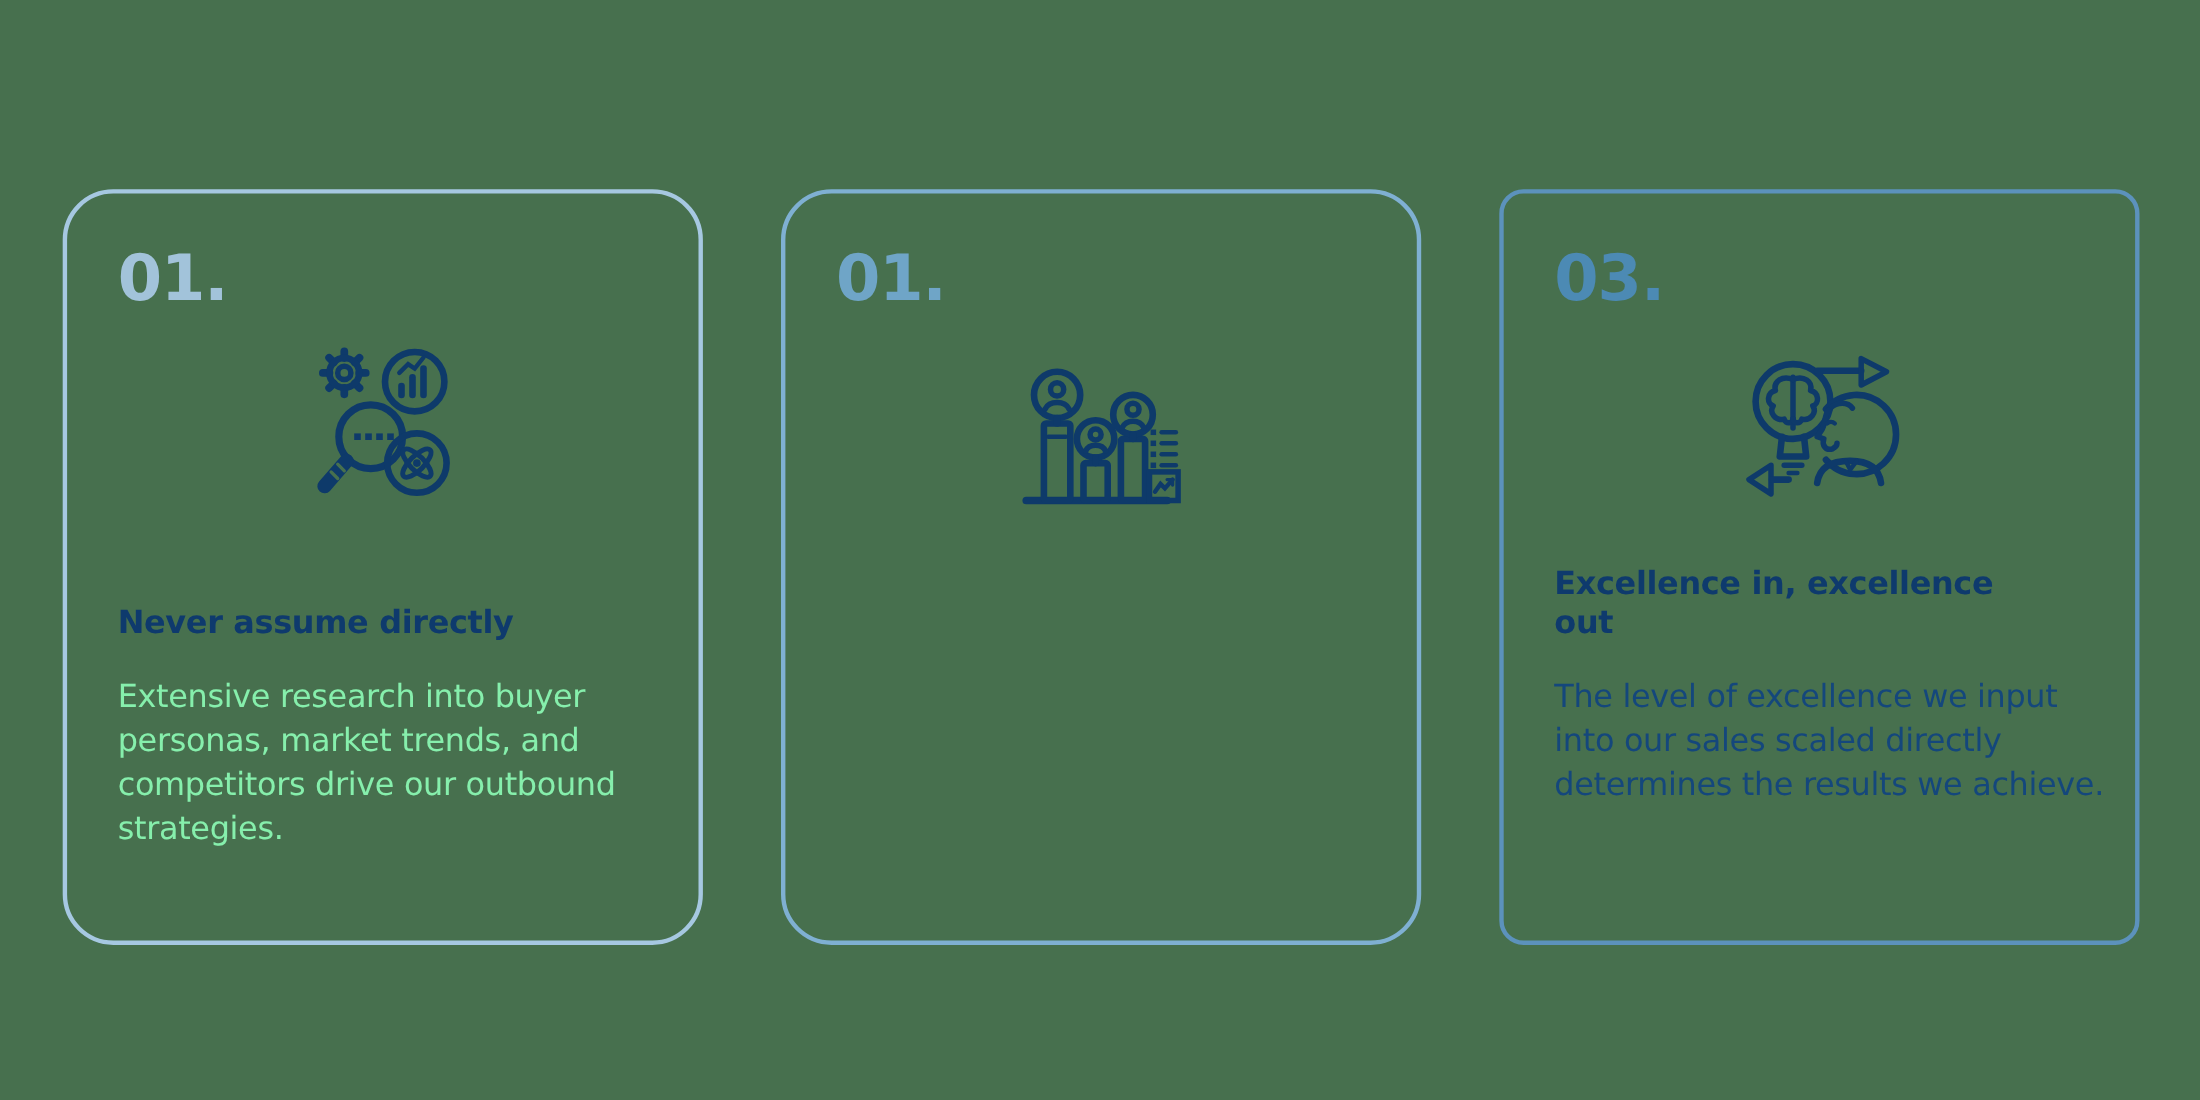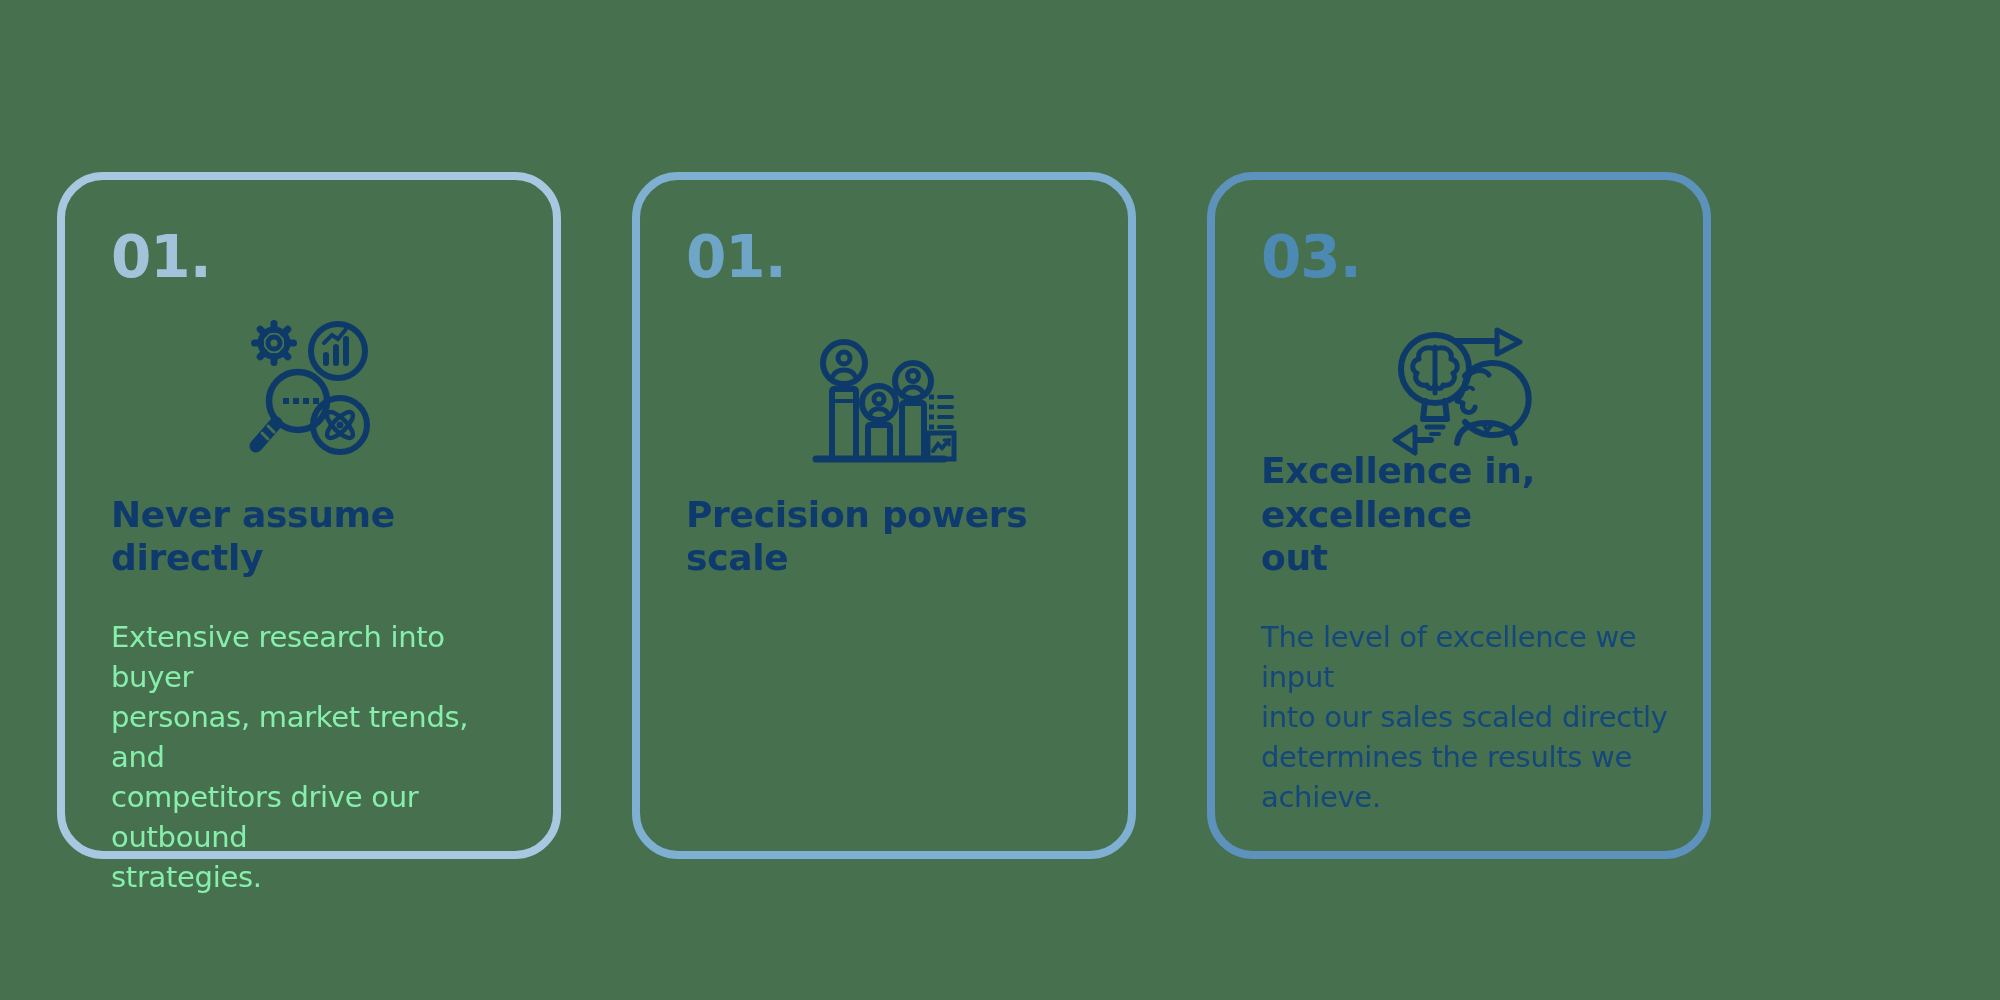--- a/index.html
+++ b/index.html
@@ -11,23 +11,23 @@
     font-family: "DejaVu Sans", "Liberation Sans", sans-serif;
   }
   .cards-row {
     position: absolute;
     left: 57px; top: 172px;
     display: flex;
     gap: 71px;
   }
   .card {
     position: relative;
-    width: 504px; height: 687px;
+    width: 582px; height: 687px;
     box-sizing: border-box;
-    border: 8px solid #fca5a5;
+    border: 4px solid #fca5a5;
     border-radius: 46px;
     background: transparent;
   }
   .card-number {
     position: absolute;
     top: 46px; left: 46px;
     font-size: 58px;
     font-weight: bold;
     letter-spacing: -1px;
     line-height: 1.1;
@@ -40,21 +40,21 @@
     display: flex;
     justify-content: center;
     align-items: flex-end;
     color: #0E3A6A;
   }
   .card-title {
     position: absolute;
     left: 46px; right: 40px;
     bottom: 272px;
     margin: 0;
-    font-size: 36px;
+    font-size: 29px;
     font-weight: bold;
     letter-spacing: -0.3px;
     line-height: 1.2;
     white-space: pre-line;
     color: #0E3A6D;
   }
   .card-body {
     position: absolute;
     left: 46px; right: 26px;
     top: 437px;
@@ -158,24 +158,23 @@
           <rect x="119" y="71.5" width="5" height="5"></rect>
           <rect x="119" y="81.5" width="5" height="5"></rect>
           <rect x="119" y="91.5" width="5" height="5"></rect>
           <rect x="119" y="101.5" width="5" height="5"></rect>
         </g>
         <rect x="118" y="110" width="26" height="26" stroke-width="5"></rect>
         <path d="M123,128 L128,121 L132,125 L139,117" stroke-width="4"></path>
         <path d="M134,117 L139,117 L139,122" stroke-width="3"></path>
       </svg>
     </div>
-    <h2 class="card-title" style="color: rgb(14, 58, 109);">Precision powers scale</h2>
   </article>
 
-  <article class="card" style="border-color: rgb(92, 146, 188);">
+  <article class="card" style="border-color: rgb(92, 146, 188); border-radius: 22px;">
     <div class="card-number" style="color: rgb(76, 138, 180);">03.</div>
     <div class="card-icon" style="color: rgb(14, 58, 106);">
       <svg width="152" height="148" viewBox="0 0 152 148" fill="none" stroke="currentColor" stroke-width="6" stroke-linecap="round" stroke-linejoin="round">
 
         <circle cx="52" cy="52" r="34"></circle>
         <path d="M42,84 L40,102 L64,102 L62,84"></path>
         <line x1="44" y1="110" x2="60" y2="110" stroke-width="5"></line>
         <line x1="48" y1="117" x2="56" y2="117" stroke-width="4"></line>
 
         <line x1="52" y1="30" x2="52" y2="76" stroke-width="5"></line>

